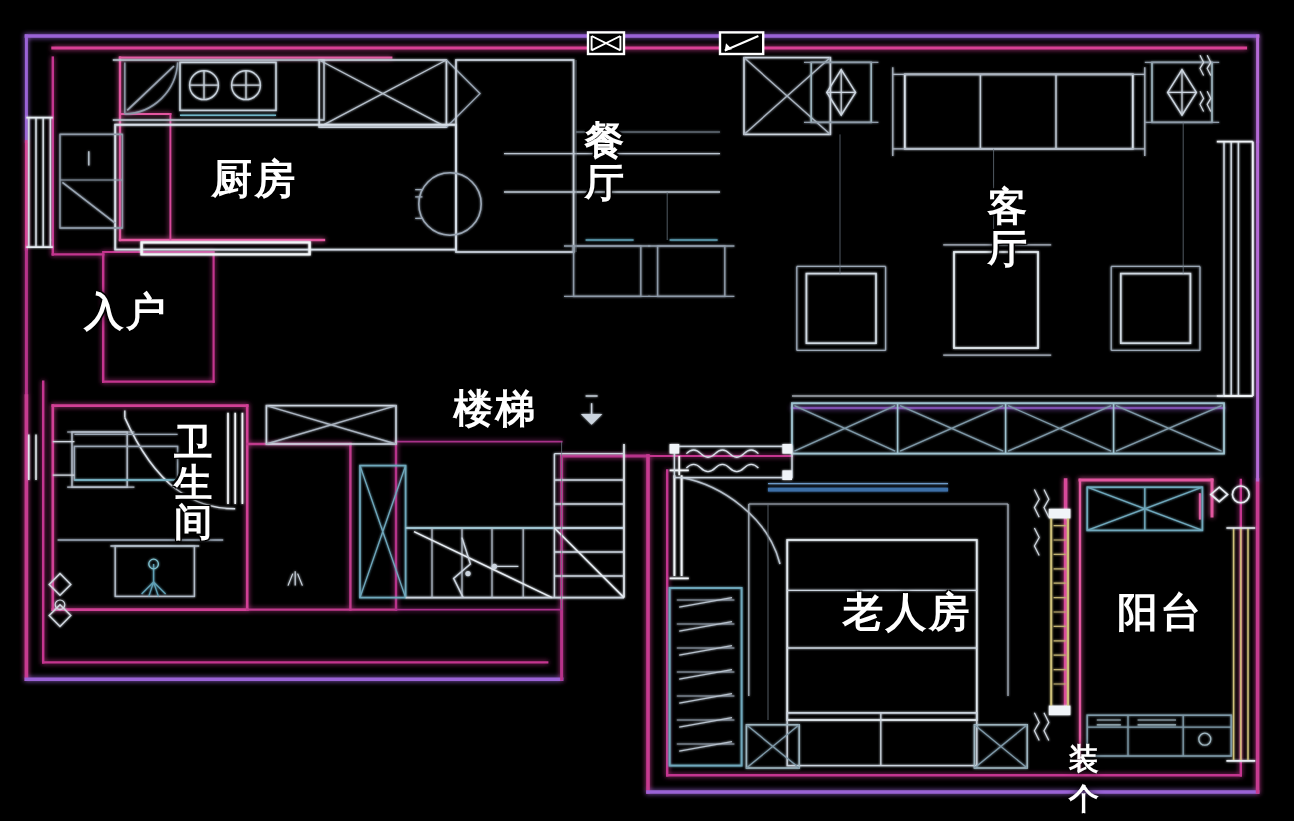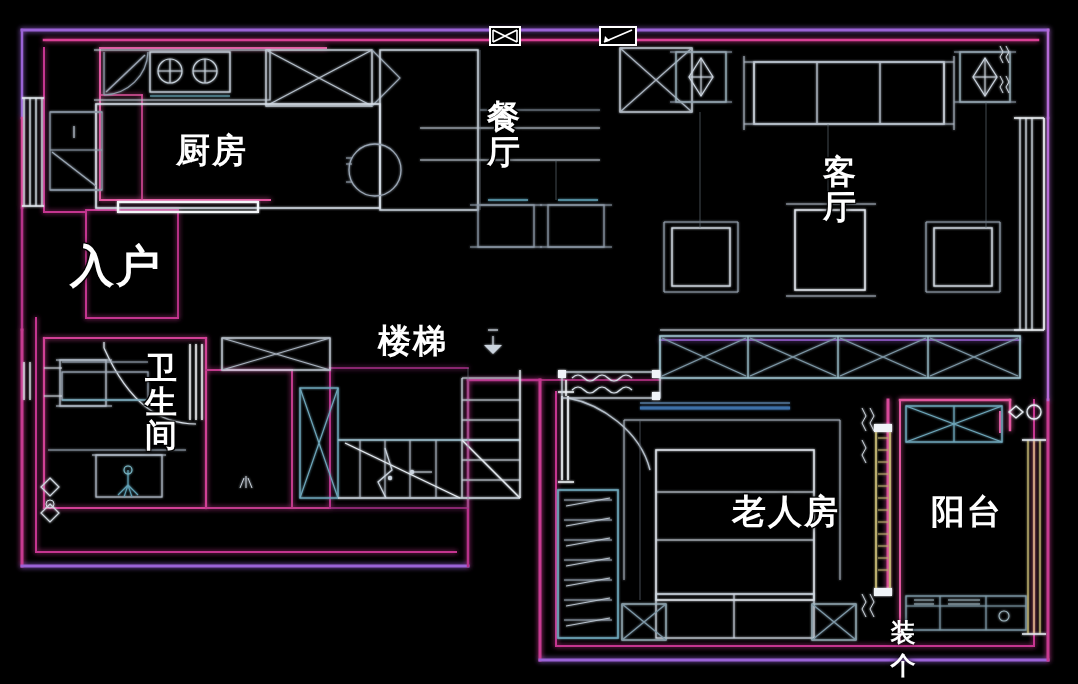--- a/index.html
+++ b/index.html
@@ -369,29 +369,29 @@
   </svg>
 
   <div class="room-label" style="left:176px;top:133px;font-size:34px;">厨房</div>
 
   <div class="room-label" style="left:487px;top:100px;font-size:33px;text-align:center;">餐
 厅</div>
 
   <div class="room-label" style="left:823px;top:155px;font-size:33px;text-align:center;">客
 厅</div>
 
-  <div class="room-label" style="left:70px;top:243px;font-size:44px;">入户</div>
+  <div class="room-label" style="left:70px;top:243px;font-size:33px;">入户</div>
 
   <div class="room-label" style="left:145px;top:352px;font-size:32px;text-align:center;">卫
 生
 间</div>
 
   <div class="room-label" style="left:378px;top:324px;font-size:33px;">楼梯</div>
 
-  <div class="room-label" style="left:702px;top:494px;font-size:34px;margin-left:30px;">老人房</div>
+  <div class="room-label" style="left:702px;top:494px;font-size:34px;">老人房</div>
 
   <div class="room-label" style="left:931px;top:494px;font-size:34px;text-align:center;">阳台</div>
 
   <div class="wm" style="left:866px;top:616px;">
     <svg width="42" height="32" viewBox="0 0 42 32">
       <ellipse cx="15" cy="13" rx="14" ry="11.5" fill="#f2f2f2"></ellipse>
       <path d="M8,22 L5,29 L12,25 Z" fill="#f2f2f2"></path>
       <circle cx="10" cy="10" r="2.1" fill="#111"></circle>
       <circle cx="20" cy="10" r="2.1" fill="#111"></circle>
       <ellipse cx="29" cy="20" rx="11.5" ry="9.5" fill="#f2f2f2"></ellipse>

